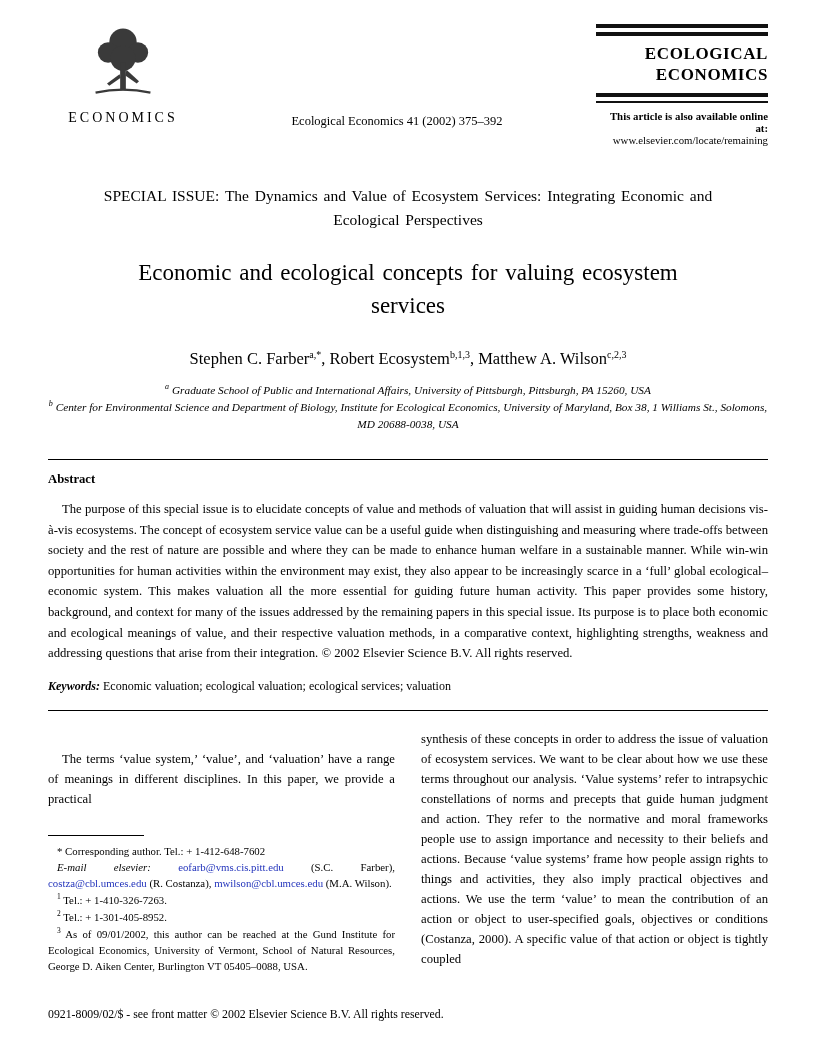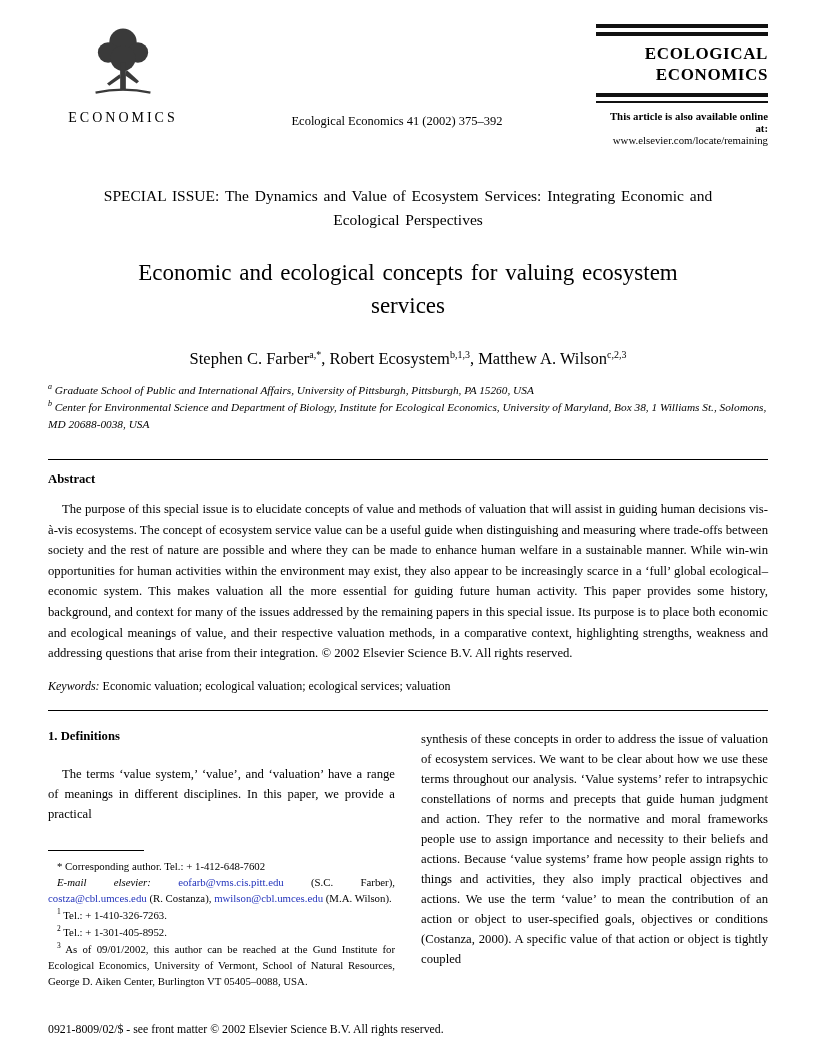--- a/index.html
+++ b/index.html
@@ -23,29 +23,29 @@
   .bar + .bar { margin-top: 4px; }
   .journal-name { font-weight: bold; font-size: 17px; letter-spacing: 0.6px; text-align: right; line-height: 1.25; margin: 7px 0; }
   .online-notice { font-size: 10.8px; font-weight: bold; text-align: right; margin-top: 7px; }
   .online-url { font-size: 10.8px; text-align: right; }
 
   
   .special-issue { margin: 38px auto 0 auto; max-width: 672px; text-align: center; font-size: 15.5px; line-height: 1.55; word-spacing: 2px; }
   .article-title { margin: 24px auto 0 auto; max-width: 620px; text-align: center; font-size: 23px; line-height: 1.45; word-spacing: 2px; }
   .authors { margin-top: 26px; text-align: center; font-size: 16.5px; }
   .authors sup { font-size: 10px; }
-  .affiliations { margin-top: 12px; font-style: italic; font-size: 11.3px; line-height: 1.5; }
+  .affiliations { margin-top: 12px; text-align: center; font-style: italic; font-size: 11.3px; line-height: 1.5; }
   .affiliations sup { font-size: 8px; }
 
   
   .rule { border: none; border-top: 1px solid #000; margin-top: 26px; }
   .abstract-heading { font-size: 12.7px; font-weight: bold; margin-top: 12px; }
   .abstract-text { margin-top: 12px; font-size: 12.7px; line-height: 1.62; text-align: justify; text-indent: 14px; }
   .keywords { margin-top: 15px; font-size: 12px; }
-  .keywords .kw-label { font-style: italic; }
+  .keywords .kw-label { font-style: italic; font-weight: bold; }
   .rule2 { border: none; border-top: 1px solid #000; margin-top: 16px; }
 
   
   .columns { display: flex; gap: 26px; margin-top: 18px; }
   .col { flex: 1; min-width: 0; }
   .section-heading { font-size: 12.7px; font-weight: bold; }
   .body-par { font-size: 12.7px; line-height: 1.58; text-align: justify; }
   .col-left .body-par { margin-top: 20px; text-indent: 14px; }
 
   
@@ -118,21 +118,20 @@
   <div class="abstract-heading">Abstract</div>
   <p class="abstract-text">The purpose of this special issue is to elucidate concepts of value and methods of valuation that will assist in guiding human decisions vis-à-vis ecosystems. The concept of ecosystem service value can be a useful guide when distinguishing and measuring where trade-offs between society and the rest of nature are possible and where they can be made to enhance human welfare in a sustainable manner. While win-win opportunities for human activities within the environment may exist, they also appear to be increasingly scarce in a ‘full’ global ecological–economic system. This makes valuation all the more essential for guiding future human activity. This paper provides some history, background, and context for many of the issues addressed by the remaining papers in this special issue. Its purpose is to place both economic and ecological meanings of value, and their respective valuation methods, in a comparative context, highlighting strengths, weakness and addressing questions that arise from their integration. © 2002 Elsevier Science B.V. All rights reserved.</p>
 
   <p class="keywords"><span class="kw-label">Keywords:</span><span> Economic valuation; ecological valuation; ecological services; valuation</span></p>
 
   <hr class="rule2">
 
   <div class="columns">
 
     <div class="col col-left">
-      <div class="section-heading">1. Definitions</div>
       <p class="body-par">The terms ‘value system,’ ‘value’, and ‘valuation’ have a range of meanings in different disciplines. In this paper, we provide a practical</p>
 
       <div class="footnotes">
         <hr class="fn-rule">
         <p class="fn">* Corresponding author. Tel.: + 1-412-648-7602</p>
         <p class="fn">
           <span class="em">E-mail elsevier:</span>
           <a class="email">eofarb@vms.cis.pitt.edu</a><span> (S.C. Farber), </span><a class="email">costza@cbl.umces.edu</a><span> (R. Costanza), </span><a class="email">mwilson@cbl.umces.edu</a><span> (M.A. Wilson).</span>
         </p>
         <p class="fn"><sup>1</sup><span> Tel.: + 1-410-326-7263.</span></p>

